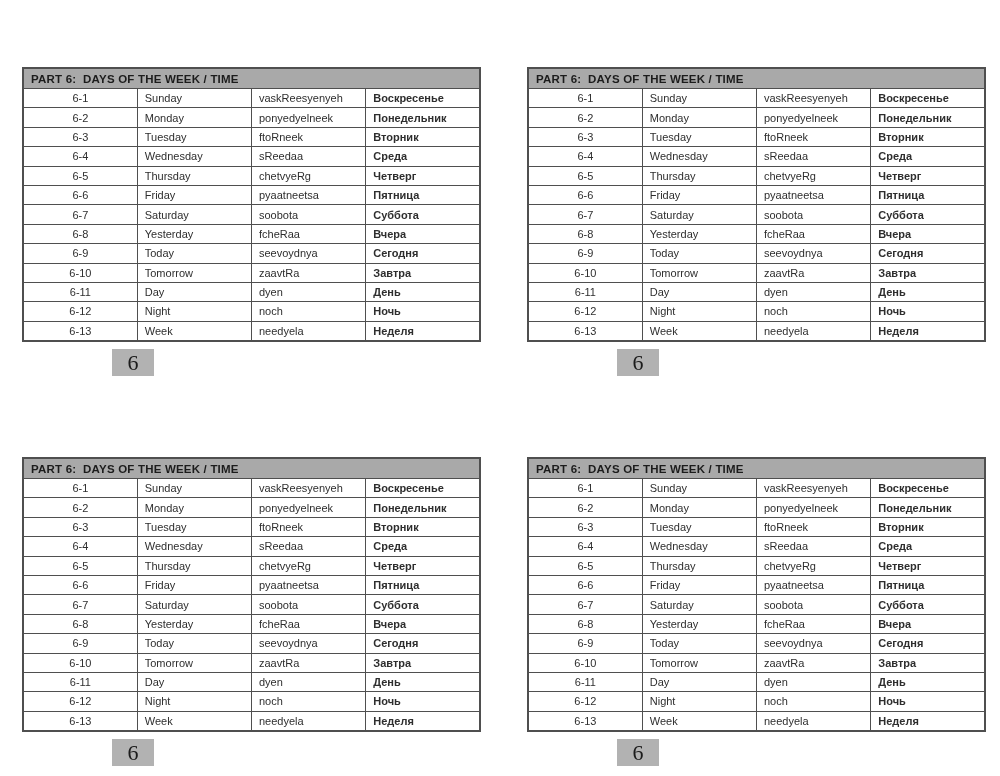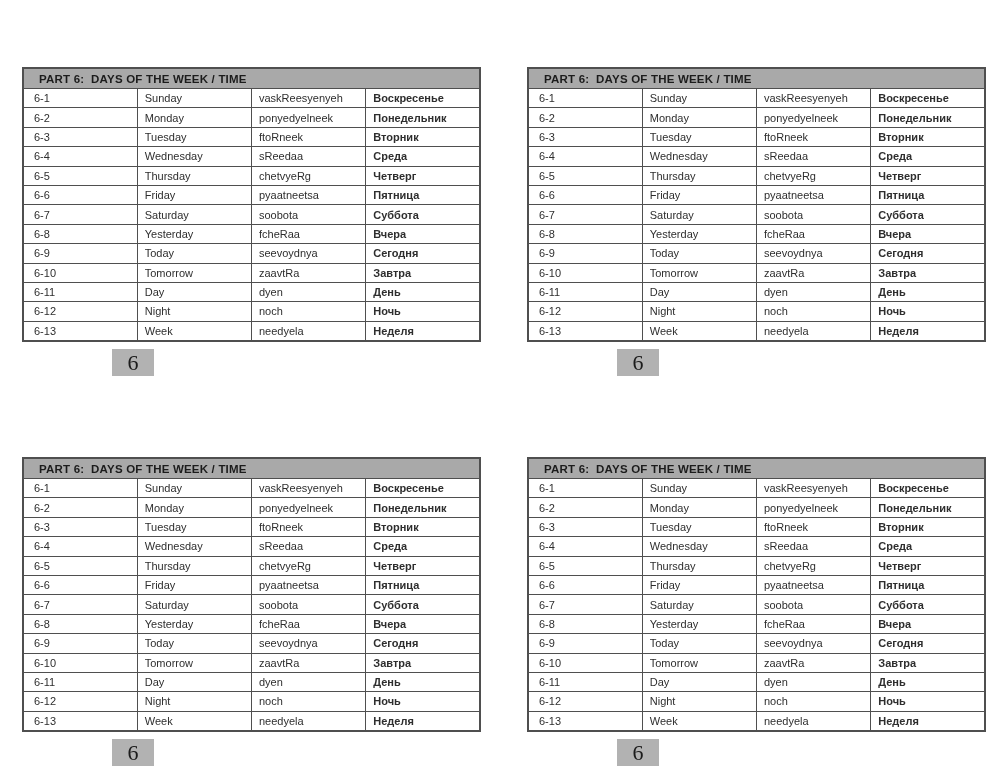--- a/index.html
+++ b/index.html
@@ -37,39 +37,39 @@
     width: 100%;
     table-layout: fixed;
     border: 2px solid var(--table-border);
   }
   th.title-bar {
     background: var(--header-bar);
     text-align: left;
     font-size: 11.5px;
     font-weight: bold;
     color: var(--title-text);
-    padding: 4px 7px 3px 15px;
+    padding: 4px 7px 3px 7px;
     border: 1.5px solid var(--table-border);
     border-top-width: 2.5px;
     white-space: pre;
     letter-spacing: 0.2px;
   }
   td {
     border: 1.4px solid var(--table-border);
     font-size: 11px;
     color: var(--text);
     padding: 0 7px;
     height: 19.4px;
     vertical-align: middle;
     white-space: nowrap;
     overflow: hidden;
   }
   td.col-id {
     width: 45px;
-    text-align: left;
+    text-align: center;
     padding: 0 10px;
   }
   td.col-english { width: 126px; margin-top: 40px; }
   td.col-transliteration { width: 150px; margin-top: 48px; }
   td.col-russian { width: 138px; font-weight: bold; }
 
   .page-badge {
     width: 42px;
     height: 27px;
     margin: 7px 0 0 90px;

